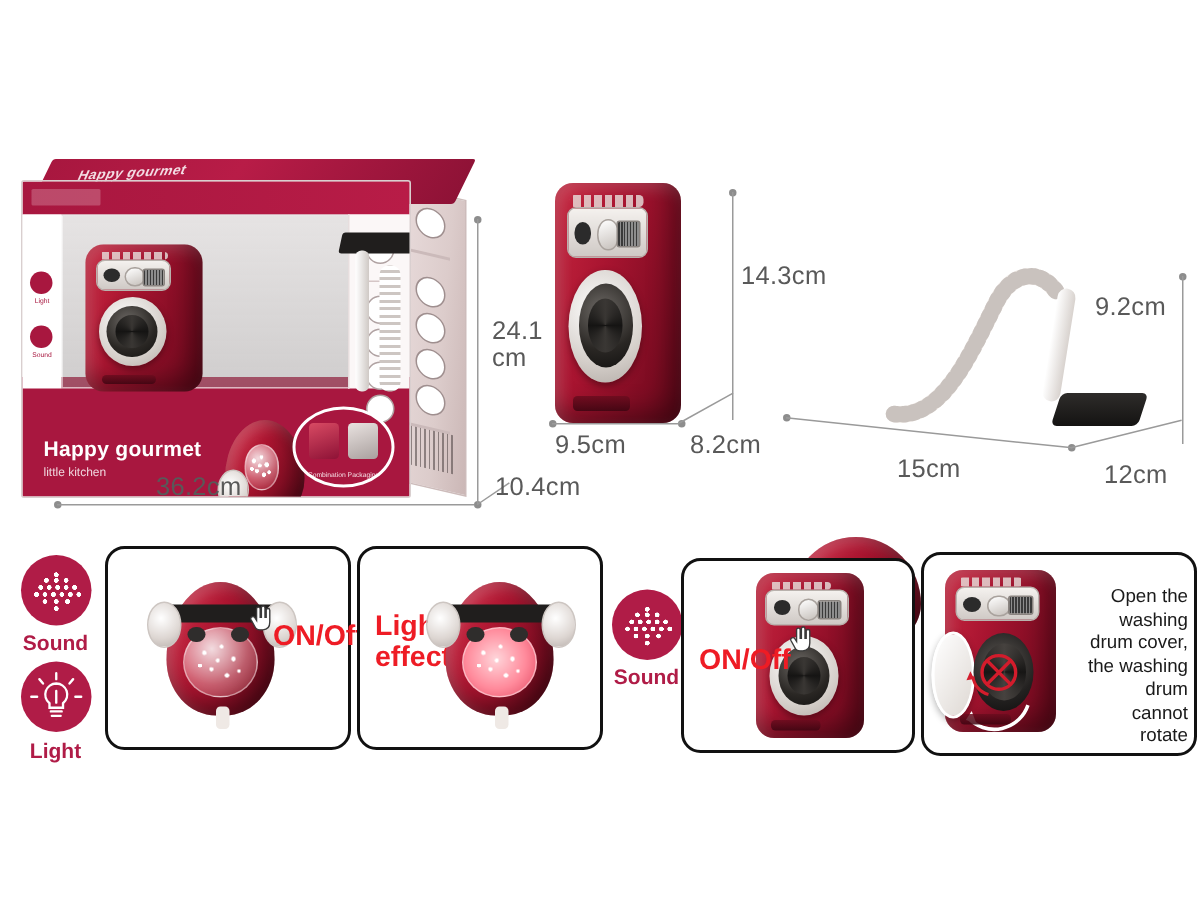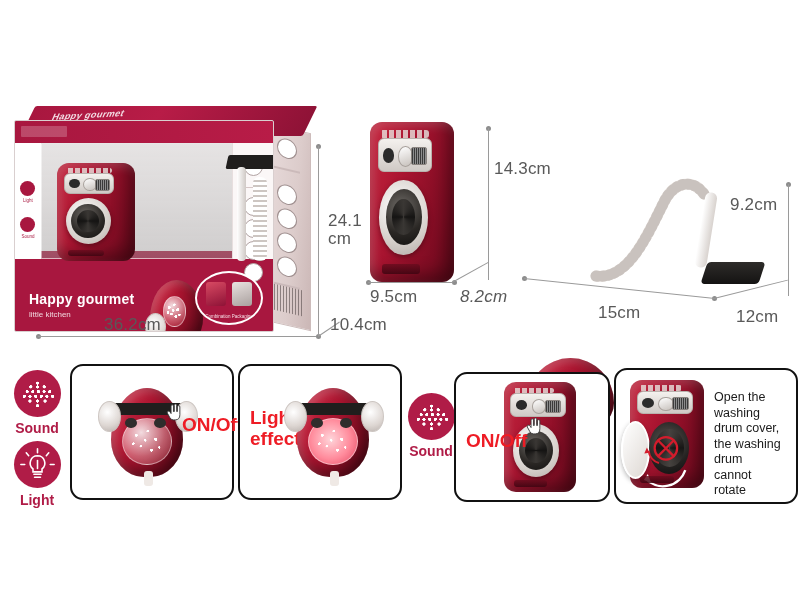--- a/index.html
+++ b/index.html
@@ -254,22 +254,22 @@
     </div>
     <div class="foot"></div>
   </div>
   <div class="dot" style="left:366px;top:280px;"></div>
   <div class="dot" style="left:452px;top:280px;"></div>
   <div class="dot" style="left:486px;top:126px;"></div>
   <div class="dimline h" style="left:368px;top:282px;width:84px;"></div>
   <div class="dimline v" style="left:488px;top:128px;height:152px;"></div>
   <div class="dimline h" style="left:452px;top:282px;width:42px;transform:rotate(-29deg);transform-origin:left center;"></div>
   <div class="dimtxt" style="left:370px;top:288px;">9.5cm</div>
-  <div class="dimtxt" style="left:460px;top:288px;font-style:italic;">8.2cm</div>
-  <div class="dimtxt" style="left:494px;top:160px;">14.3cm</div>
+  <div class="dimtxt" style="left:460px;top:288px;">8.2cm</div>
+  <div class="dimtxt" style="left:494px;top:175px;">14.3cm</div>
 
   <div class="vac abs" style="left:516px;top:178px;width:140px;height:110px;">
     <div class="shell">
       <div class="dome">
         <div class="confetti"></div>
       </div>
       <div class="band" style="left:34%;bottom:26%;width:34%;height:14%;"></div>
     </div>
     <div class="wheel" style="left:0%;top:50%;width:23%;height:28%;"></div>
   </div>
@@ -398,21 +398,21 @@
         <path d="M21 16 L39 34 M39 16 L21 34" stroke="#d31c2c" stroke-width="2.6" stroke-linecap="round"></path>
         <path d="M10 28 a16 16 0 0 0 12 14" fill="none" stroke="#d31c2c" stroke-width="2.4"></path>
         <path d="M8 24 l3 6 l-6 1 z" fill="#d31c2c"></path>
       </svg>
       <svg class="abs" style="left:6%;bottom:-2%;width:80%;height:26%;" viewBox="0 0 60 20">
         <path d="M52 4 a24 24 0 0 1 -40 9" fill="none" stroke="#fff" stroke-width="2.4"></path>
         <path d="M14 8 l-4 6 l7 2 z" fill="#fff"></path>
       </svg>
       <div class="foot"></div>
     </div>
-    <div class="ptxt" style="left:98px;top:20px;width:78px;">Open the
+    <div class="ptxt" style="left:98px;top:20px;width:78px;text-align:right;">Open the
 washing
 drum cover,
 the washing
 drum
 cannot
 rotate</div>
   </div>
 
 </div>
 

